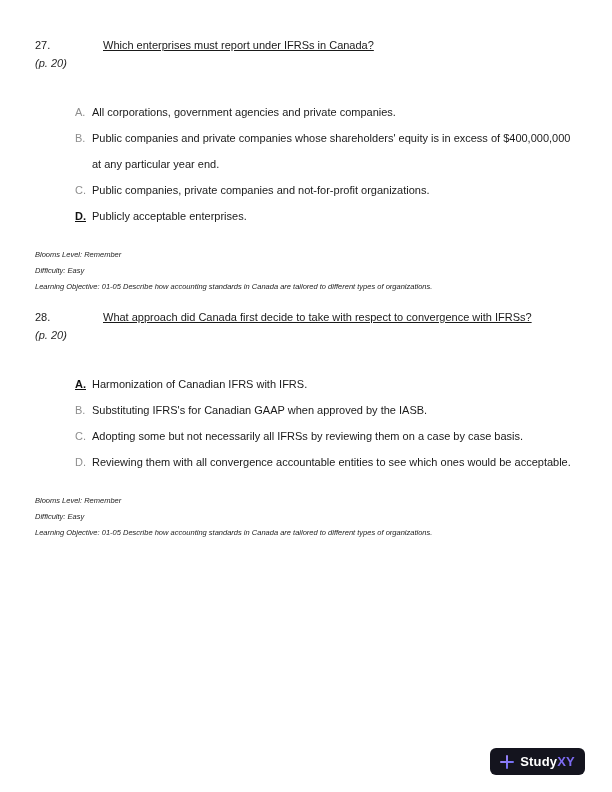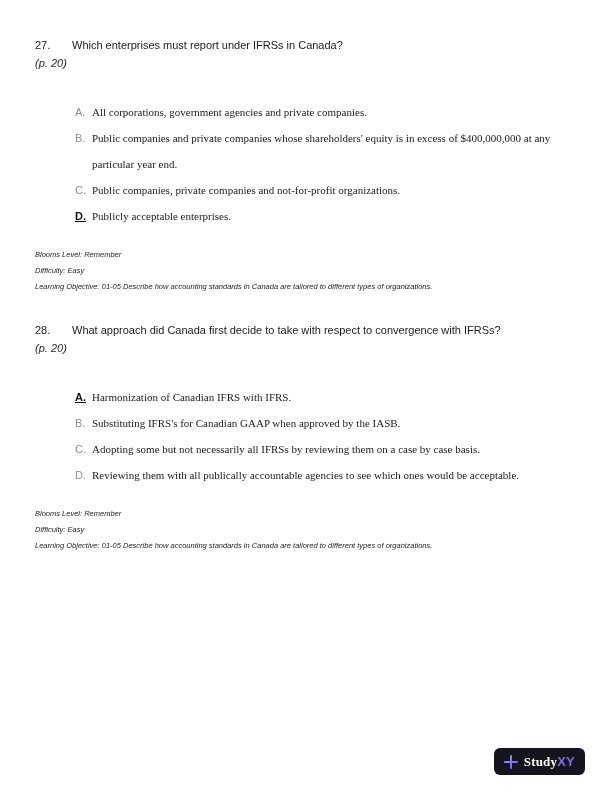--- a/index.html
+++ b/index.html
@@ -5,46 +5,46 @@
   * { margin:0; padding:0; box-sizing:border-box; }
   html,body { background:#ffffff; }
   body {
     width:612px; height:792px;
     position:relative; overflow:hidden;
     font-family:"Liberation Sans", sans-serif;
     color:#1a1a1a;
   }
   .page { padding:38px 35px 0 35px; }
 
-  .q-header { display:flex; font-size:11px; line-height:14px; }
+  .q-header { display:flex; font-size:11px; line-height:14px;gap:31px; }
   .q-num { width:37px; flex-shrink:0; }
-  .q-text { flex:1; }
+  .q-text { flex:1;text-decoration:underline; }
   .q-pageref { font-size:11px; font-style:italic; margin-top:5px; color:#2a2a2a; }
 
   .options { margin:30px 0 0 40px; }
   .option { display:flex; font-size:11px; line-height:26px; }
   .opt-letter { width:17px; flex-shrink:0; color:#8e8e8e; }
   .opt-letter.correct { color:#111; font-weight:bold; text-decoration:underline; }
-  .opt-text { flex:1; color:#1a1a1a;font-family:Liberation Serif, serif; }
+  .opt-text { flex:1; color:#1a1a1a; }
 
   .meta {
     margin-top:18px; text-align:left;
     font-size:7.5px; font-style:italic; line-height:16px; color:#222;
   }
 
-  .question + .question { margin-top:28px; }
+  .question + .question { margin-top:15px; }
 
   .brand-badge {
     position:absolute; right:27px; bottom:17px;
     background:#14141e; border-radius:6px;
     display:flex; align-items:center; gap:6px;
     padding:5px 10px; height:27px;
   }
   .brand-text { font-size:13px; font-weight:700; letter-spacing:0.2px; }
-  .brand-study { color:#ffffff;font-family:Liberation Serif, serif; }
+  .brand-study { color:#ffffff; }
   .brand-xy { color:#7d6bf2;margin-top:39px; }
   .plus-icon { display:flex; align-items:center; }
 </style>
 </head>
 <body>
 
 <div class="page">
 
   <section class="question">
     <div class="q-header">
@@ -94,21 +94,21 @@
       <div class="option">
         <span class="opt-letter">B.</span>
         <span class="opt-text">Substituting IFRS's for Canadian GAAP when approved by the IASB.</span>
       </div>
       <div class="option">
         <span class="opt-letter">C.</span>
         <span class="opt-text">Adopting some but not necessarily all IFRSs by reviewing them on a case by case basis.</span>
       </div>
       <div class="option">
         <span class="opt-letter">D.</span>
-        <span class="opt-text">Reviewing them with all publically accountable agencies to see which ones would be acceptable.</span>
+        <span class="opt-text">Reviewing them with all convergence accountable entities to see which ones would be acceptable.</span>
       </div>
     </div>
 
     <div class="meta">
       <div>Blooms Level: Remember</div>
       <div>Difficulty: Easy</div>
       <div>Learning Objective: 01-05 Describe how accounting standards in Canada are tailored to different types of organizations.</div>
     </div>
   </section>
 

